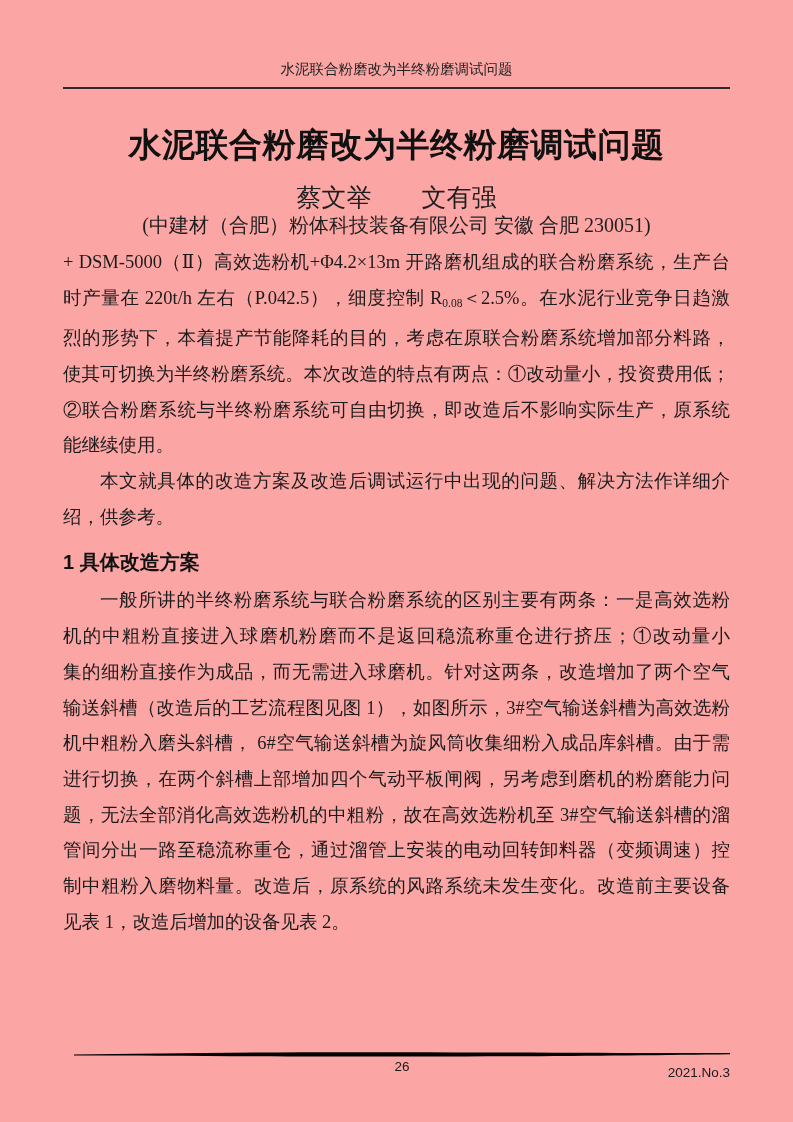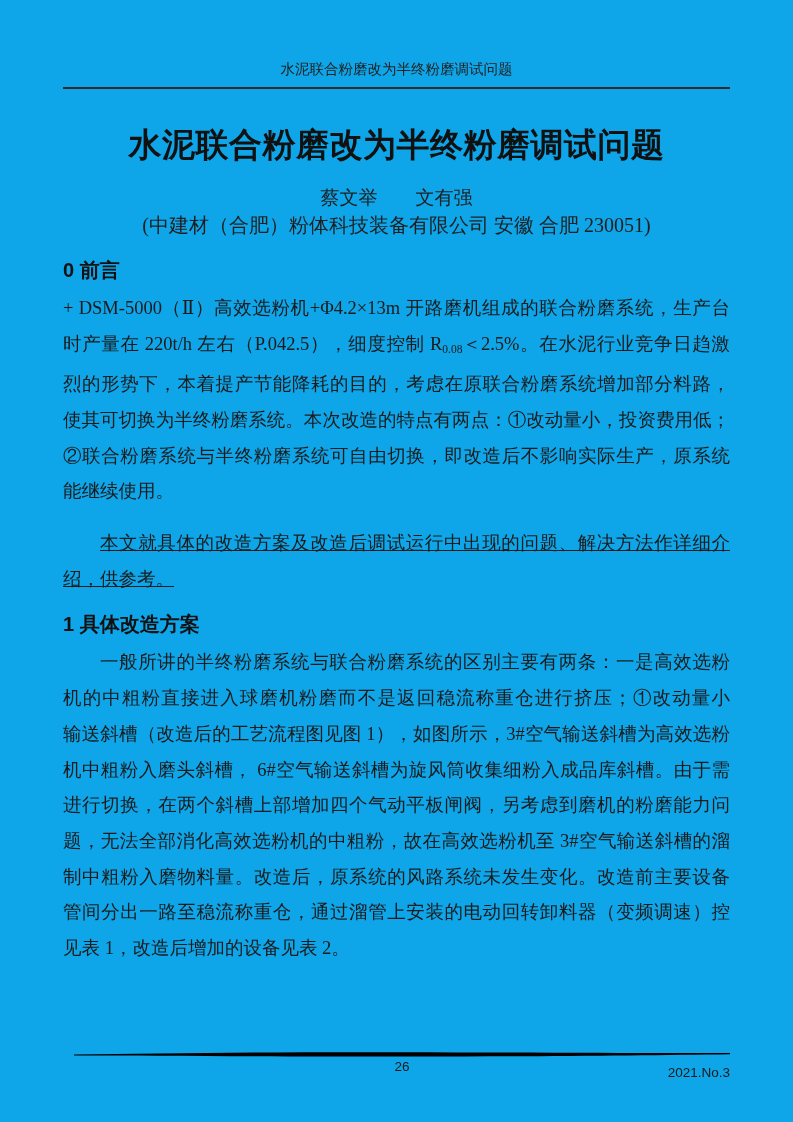--- a/index.html
+++ b/index.html
@@ -1,36 +1,36 @@
 <!DOCTYPE html>
 <html lang="zh"><head>
 <meta charset="utf-8">
 <style>
   html,body{margin:0;padding:0;background:#ffffff;}
   .page{
     position:relative;
     width:793px;height:1122px;
-    background:#0ea5e9;
+    background:#fca5a5;
     color:#1e1e1e;
     overflow:hidden;
     font-family:"Liberation Serif","DejaVu Serif",serif;
   }
   .inner{padding:58px 63px 0 63px;}
   .running-head{
     font-size:14.5px;line-height:22px;height:22px;
     text-align:center;color:#222;
   }
   .head-rule{border-top:2px solid #2a2a2a;margin-top:7px;}
   .title{
     margin:36px 0 0 0;
     font-family:"Liberation Sans","DejaVu Sans",sans-serif;
     font-weight:700;font-size:33px;line-height:40px;
     text-align:center;color:#111;letter-spacing:0.5px;
   }
-  .authors{margin-top:21px;font-size:19px;line-height:23px;text-align:center;}
+  .authors{margin-top:21px;font-size:25px;line-height:23px;text-align:center;}
   .affiliation{margin-top:5px;font-size:20px;line-height:23px;text-align:center;}
   .sec-heading{
     margin:20px 0 0 0;
     font-family:"Liberation Sans","DejaVu Sans",sans-serif;
     font-weight:700;font-size:20px;line-height:26px;color:#111;
   }
   .sec-heading.second{margin-top:14px;}
   .para{margin-top:8px;font-size:18.5px;color:#1b1b1b;}
   .line{
     line-height:35.7px;
@@ -55,47 +55,47 @@
 <div class="page">
   <div class="inner">
 
     <div class="running-head">水泥联合粉磨改为半终粉磨调试问题</div>
     <div class="head-rule"></div>
 
     <h1 class="title">水泥联合粉磨改为半终粉磨调试问题</h1>
     <div class="authors">蔡文举　　文有强</div>
     <div class="affiliation">(中建材（合肥）粉体科技装备有限公司 安徽 合肥 230051)</div>
 
-    <h2 class="sec-heading">0 前言</h2>
 
     <div class="para">
       <div class="line">+ DSM-5000（Ⅱ）高效选粉机+Φ4.2×13m 开路磨机组成的联合粉磨系统，生产台</div>
       <div class="line"><span>时产量在 220t/h 左右（P.042.5），细度控制 R</span><sub class="fineness">0.08</sub><span>＜2.5%。在水泥行业竞争日趋激</span></div>
       <div class="line">烈的形势下，本着提产节能降耗的目的，考虑在原联合粉磨系统增加部分料路，</div>
       <div class="line">使其可切换为半终粉磨系统。本次改造的特点有两点：①改动量小，投资费用低；</div>
       <div class="line">②联合粉磨系统与半终粉磨系统可自由切换，即改造后不影响实际生产，原系统</div>
       <div class="line lastline">能继续使用。</div>
     </div>
 
-    <div class="para" style="margin-top:16px;text-decoration:underline;">
+    <div class="para" style="margin-top:0;">
       <div class="line first">本文就具体的改造方案及改造后调试运行中出现的问题、解决方法作详细介</div>
       <div class="line lastline">绍，供参考。</div>
     </div>
 
     <h2 class="sec-heading second">1 具体改造方案</h2>
 
     <div class="para">
       <div class="line first">一般所讲的半终粉磨系统与联合粉磨系统的区别主要有两条：一是高效选粉</div>
       <div class="line">机的中粗粉直接进入球磨机粉磨而不是返回稳流称重仓进行挤压；①改动量小</div>
+      <div class="line">集的细粉直接作为成品，而无需进入球磨机。针对这两条，改造增加了两个空气</div>
       <div class="line">输送斜槽（改造后的工艺流程图见图 1），如图所示，3#空气输送斜槽为高效选粉</div>
       <div class="line">机中粗粉入磨头斜槽， 6#空气输送斜槽为旋风筒收集细粉入成品库斜槽。由于需</div>
       <div class="line">进行切换，在两个斜槽上部增加四个气动平板闸阀，另考虑到磨机的粉磨能力问</div>
       <div class="line">题，无法全部消化高效选粉机的中粗粉，故在高效选粉机至 3#空气输送斜槽的溜</div>
+      <div class="line">管间分出一路至稳流称重仓，通过溜管上安装的电动回转卸料器（变频调速）控</div>
       <div class="line">制中粗粉入磨物料量。改造后，原系统的风路系统未发生变化。改造前主要设备</div>
-      <div class="line">管间分出一路至稳流称重仓，通过溜管上安装的电动回转卸料器（变频调速）控</div>
       <div class="line lastline">见表 1，改造后增加的设备见表 2。</div>
     </div>
 
   </div>
 
   <div class="footer">
     <svg class="footer-rule" viewBox="0 0 667 8" preserveAspectRatio="none" xmlns="http://www.w3.org/2000/svg">
       <path d="M0,4.6 C90,3.2 200,1.8 330,2.2 C460,2.6 580,3.4 667,3.0 L667,4.2 C580,5.2 460,6.8 330,6.6 C200,6.4 90,5.6 0,5.4 Z" fill="#000000"></path>
     </svg>
     <div class="footer-row">

